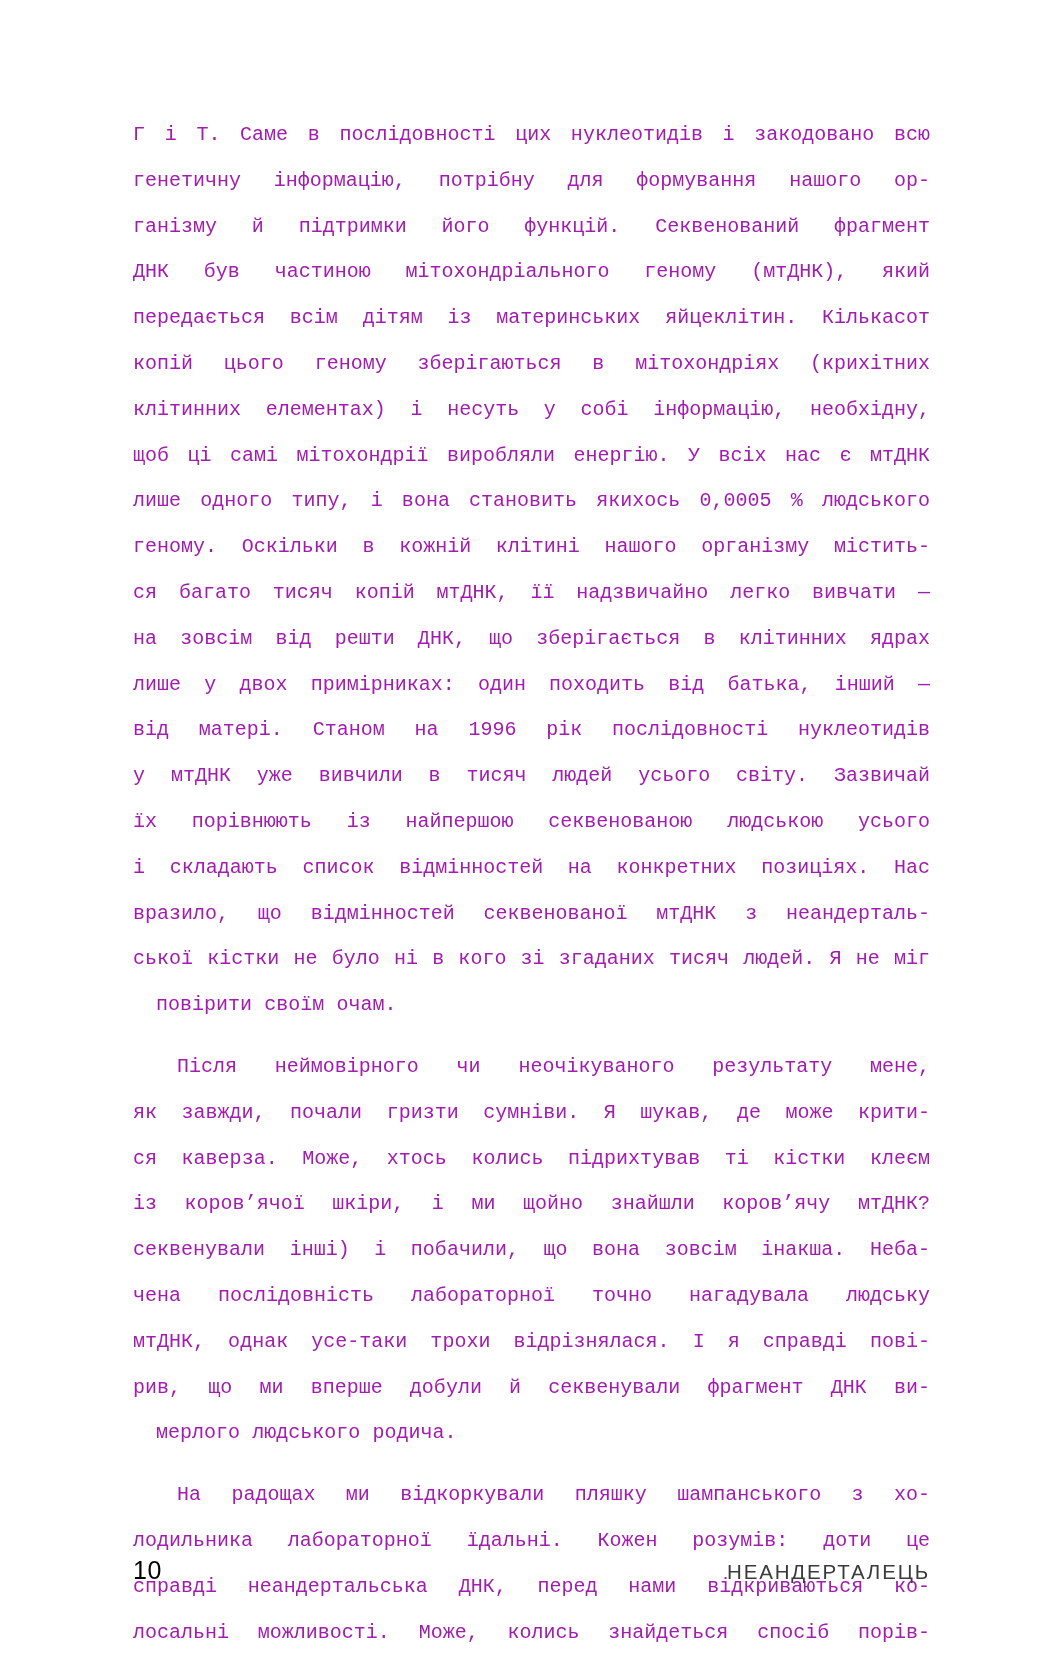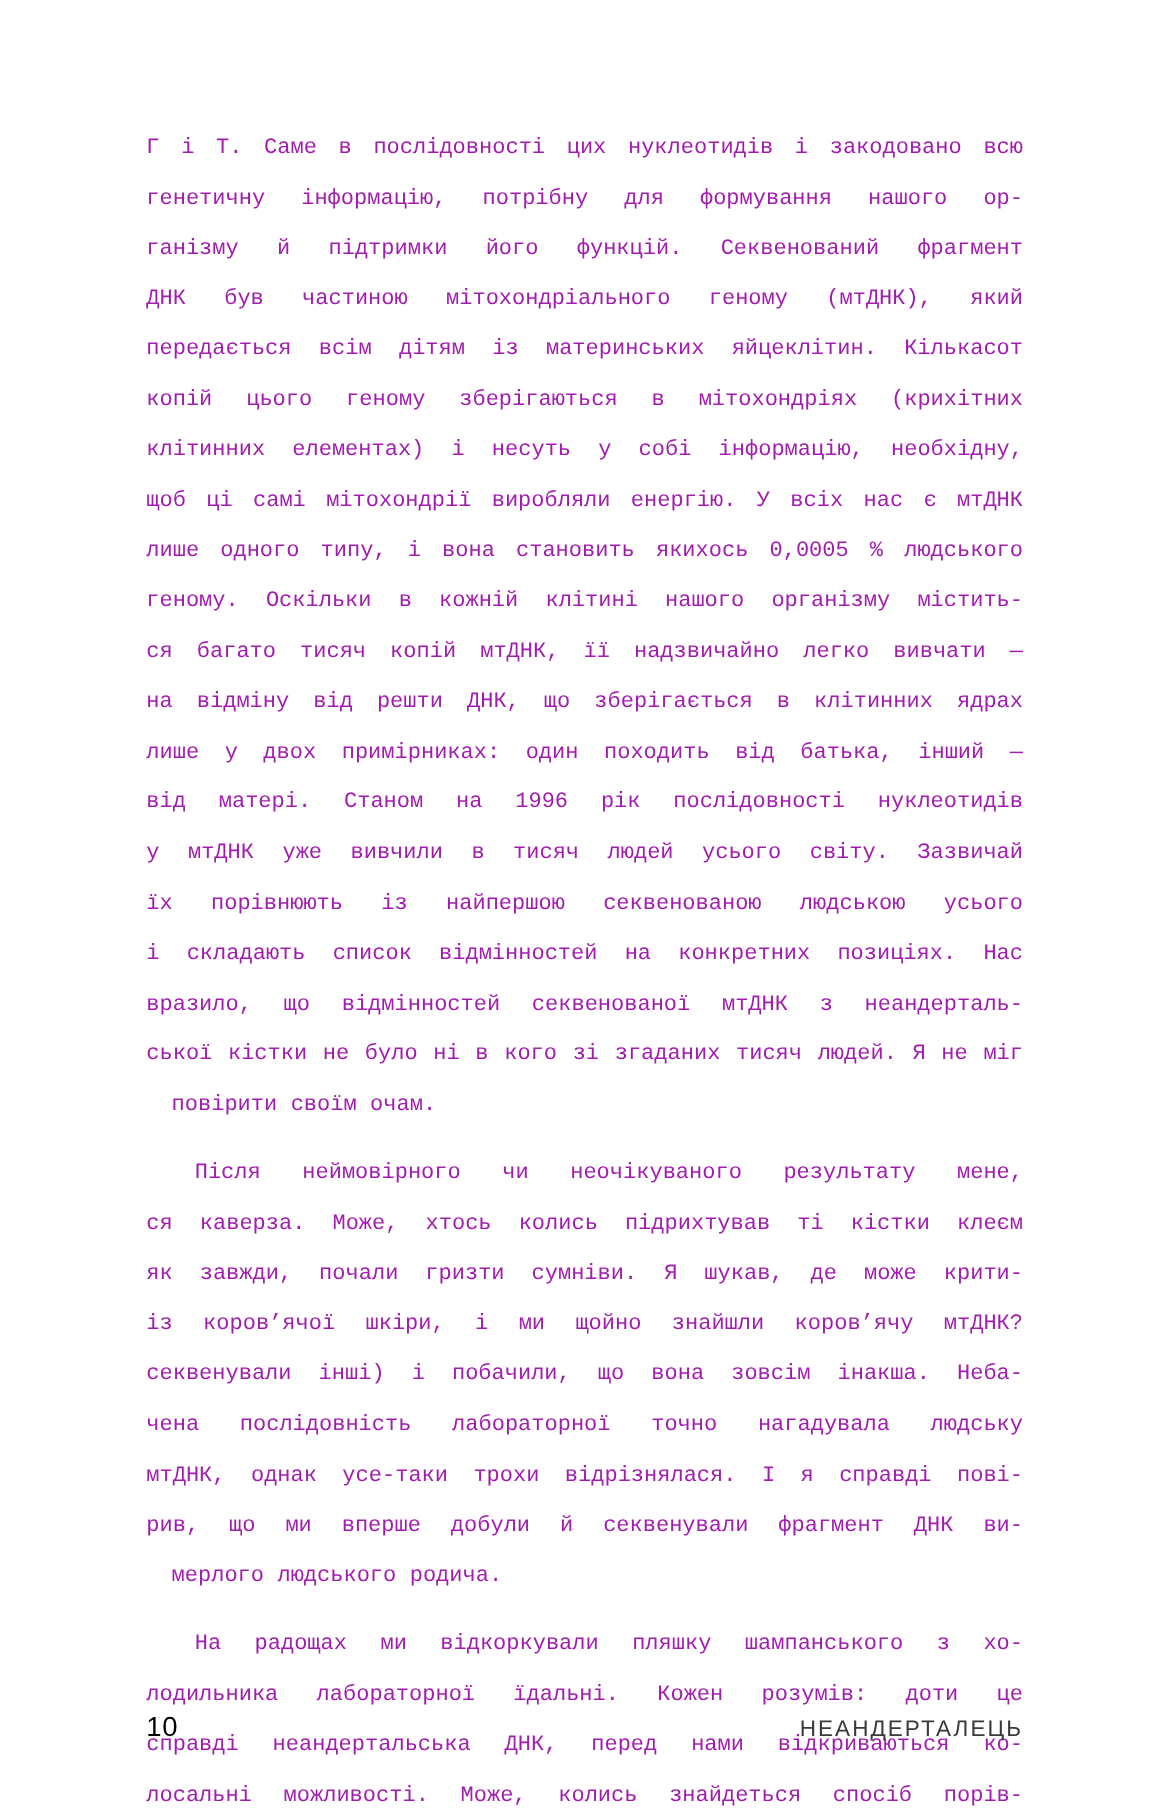--- a/index.html
+++ b/index.html
@@ -96,35 +96,35 @@
       <span class="line">генетичну інформацію, потрібну для формування нашого ор-</span>
       <span class="line">ганізму й підтримки його функцій. Секвенований фрагмент</span>
       <span class="line">ДНК був частиною мітохондріального геному (мтДНК), який</span>
       <span class="line">передається всім дітям із материнських яйцеклітин. Кількасот</span>
       <span class="line">копій цього геному зберігаються в мітохондріях (крихітних</span>
       <span class="line">клітинних елементах) і несуть у собі інформацію, необхідну,</span>
       <span class="line">щоб ці самі мітохондрії виробляли енергію. У всіх нас є мтДНК</span>
       <span class="line">лише одного типу, і вона становить якихось 0,0005 % людського</span>
       <span class="line">геному. Оскільки в кожній клітині нашого організму містить-</span>
       <span class="line">ся багато тисяч копій мтДНК, її надзвичайно легко вивчати —</span>
-      <span class="line">на відміну від решти ДНК, що зберігається в клітинних ядрах</span>
+      <span class="line">на зовсім від решти ДНК, що зберігається в клітинних ядрах</span>
       <span class="line">лише у двох примірниках: один походить від батька, інший —</span>
       <span class="line">від матері. Станом на 1996 рік послідовності нуклеотидів</span>
       <span class="line">у мтДНК уже вивчили в тисяч людей усього світу. Зазвичай</span>
       <span class="line">їх порівнюють із найпершою секвенованою людською усього</span>
       <span class="line">і складають список відмінностей на конкретних позиціях. Нас</span>
       <span class="line">вразило, що відмінностей секвенованої мтДНК з неандерталь-</span>
       <span class="line">ської кістки не було ні в кого зі згаданих тисяч людей. Я не міг</span>
       <span class="line last">повірити своїм очам.</span>
     </p>
 
     <p class="para">
       <span class="line indent">Після неймовірного чи неочікуваного результату мене,</span>
+      <span class="line">як завжди, почали гризти сумніви. Я шукав, де може крити-</span>
       <span class="line">ся каверза. Може, хтось колись підрихтував ті кістки клеєм</span>
-      <span class="line">як завжди, почали гризти сумніви. Я шукав, де може крити-</span>
       <span class="line">із коров’ячої шкіри, і ми щойно знайшли коров’ячу мтДНК?</span>
       <span class="line">секвенували інші) і побачили, що вона зовсім інакша. Небa-</span>
       <span class="line">чена послідовність лабораторної точно нагадувала людську</span>
       <span class="line">мтДНК, однак усе-таки трохи відрізнялася. І я справді пові-</span>
       <span class="line">рив, що ми вперше добули й секвенували фрагмент ДНК ви-</span>
       <span class="line last">мерлого людського родича.</span>
     </p>
 
     <p class="para">
       <span class="line indent">На радощах ми відкоркували пляшку шампанського з хо-</span>

